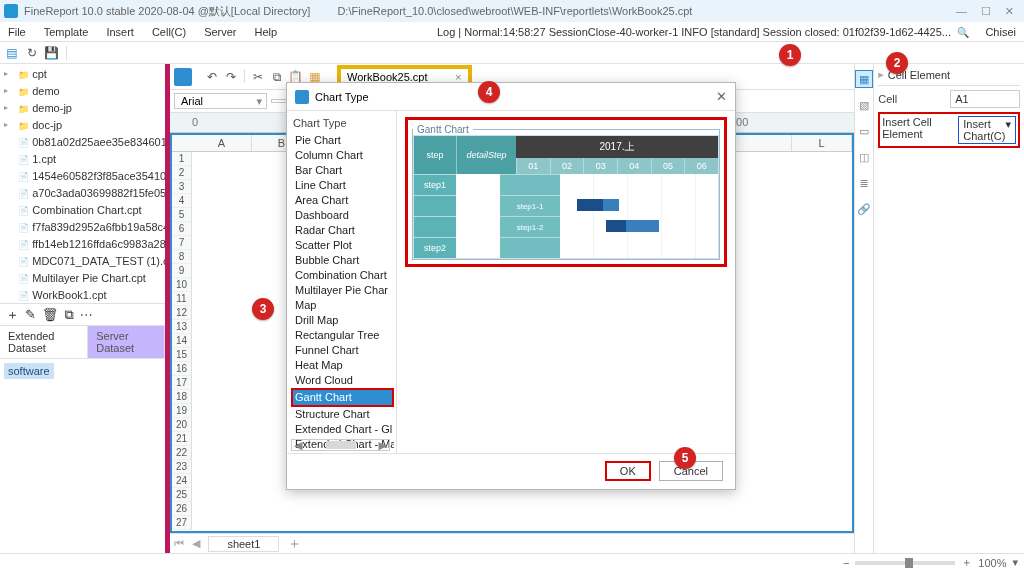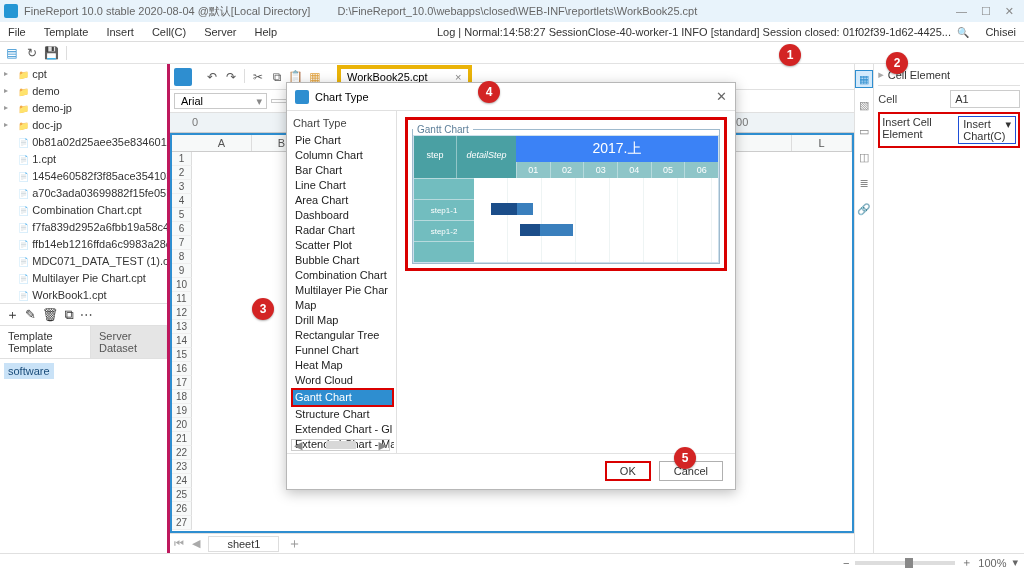--- a/index.html
+++ b/index.html
@@ -16,32 +16,32 @@
 .search-icon::before { content:"🔍"; font-size:10px; color:#555;}
 
 .toolbar { height: 22px; display: flex; align-items: center; padding: 0 4px; gap: 4px; border-bottom: 1px solid #e2e2e2; }
 .tool-ico { width:16px; height:16px; display:inline-flex; align-items:center; justify-content:center; color:#555; font-size:12px;}
 .tool-ico.blue { color:#2e8ed0; }
 .tool-ico.orange { color:#e2a13a; }
 .sep { width:1px; height:14px; background:#ddd; margin:0 2px;}
 
 .main-body { display:flex; height: calc(571px - 22px - 20px - 22px - 18px); }
 
-.left-pane { width: 170px; border-right:3px solid #be185d; display:flex; flex-direction:column; }
+.left-pane { width: 170px; border-right:5px solid #be185d; display:flex; flex-direction:column; }
 .tree { flex:0 0 auto; overflow:hidden; border-bottom:1px solid #e0e0e0; height:240px; padding:2px 0;}
 .tree-item { padding:1px 4px 1px 18px; white-space:nowrap; overflow:hidden; text-overflow:clip; color:#333; position:relative; line-height:14px;}
 .tree-item.folder::before { content:"▸"; position:absolute; left:4px; top:1px; color:#999; font-size:8px;}
 .tree-item.folder .fi { color:#2e8ed0;}
 .tree-item.file .fi { color:#2e8ed0;}
 .fi { font-size:9px; margin-right:3px;}
 
 .ds-tools { height:22px; border-bottom:1px solid #e0e0e0; display:flex; align-items:center; gap:6px; padding:0 6px;}
 .ds-tools .ico { font-size:13px; color:#333;}
 .ds-tabs { display:flex; border-bottom:1px solid #e0e0e0;}
-.ds-tab { padding:4px 8px; background:#e5e5e5; border-right:1px solid #e0e0e0; color:#555;}
+.ds-tab { padding:4px 8px; background:#c4b5fd; border-right:1px solid #e0e0e0; color:#555;}
 .ds-tab.active { background:#fff; color:#333;}
 .ds-body { padding:4px;}
 .ds-item { background:#c9e2f7; padding:2px 4px; display:inline-block; color:#1a4c7a;}
 
 .center-pane { flex:1; display:flex; flex-direction:column; position:relative; }
 .tab-row { display:flex; align-items:center; gap:6px; height:26px; border-bottom:1px solid #e0e0e0; padding:0 4px;}
 .view-ico { width:18px; height:18px; background:#2e8ed0; border-radius:2px;}
 .tab-row .toolbar2 { display:flex; gap:3px; margin-left:6px;}
 .doc-tab { display:flex; align-items:center; gap:4px; border:4px solid #eab308; padding:2px 40px 2px 6px; position:relative; margin-left:8px;}
 .doc-tab .close { position:absolute; right:6px; color:#888;}
@@ -94,27 +94,27 @@
 .ct-list .scroll .thumb{ width:30px; height:8px; background:#d8d8d8;}
 .preview{ flex:1; padding:6px 8px;}
 .prev-card{ border:3px solid #d90000; padding:4px;}
 .prev-inner{ border:1px solid #9fbacd; }
 .prev-inner legend{ color:#5d7f99; font-size:10px; padding:0 4px;}
 .gantt { border:1px solid #cde0ec;}
 .g-head{ display:flex;}
 .g-head .gh1{ width:42px; background:#4aa0a3; color:#fff; text-align:center; padding:14px 0; font-size:9px;}
 .g-head .gh2{ width:60px; background:#4aa0a3; color:#fff; text-align:center; padding:14px 0; font-size:9px; border-left:1px solid rgba(255,255,255,.4);font-style:italic;}
 .g-head .gh3{ flex:1; display:flex; flex-direction:column;}
-.g-head .yr{ background:#3b82f6; color:#fff; text-align:center; padding:4px 0; font-size:14px;}
+.g-head .yr{ background:#404040; color:#fff; text-align:center; padding:4px 0; font-size:10px;}
 .g-head .mn{ display:flex; background:#8ec5c8;}
 .g-head .mn span{ flex:1; text-align:center; color:#fff; font-size:9px; padding:3px 0; border-left:1px solid #b7dadd;}
 .g-body{ display:flex;}
 .g-body .stepcol{ width:42px; background:#5cb3b6; display:flex; flex-direction:column;}
 .g-body .stepcol .sc{ flex:1; color:#fff; font-size:9px; display:flex; align-items:center; justify-content:center; border-top:1px solid #b7dadd;}
-.g-body .detcol{ width:60px; background:#72bdbf; display:flex; flex-direction:column;}
+.g-body .detcol{ width:60px; background:#72bdbf; display:flex; flex-direction:column;margin-left:44px;}
 .g-body .detcol .dc{ flex:1; color:#fff; font-size:8px; display:flex; align-items:center; justify-content:center; border-top:1px solid #b7dadd;}
 .g-body .plot{ flex:1; position:relative; height:84px; background:repeating-linear-gradient(to right, #fff, #fff 33px, #eef4f4 33px, #eef4f4 34px), repeating-linear-gradient(#fff, #fff 20px, #f1f6f6 20px, #f1f6f6 21px);}
 .g-bar{ position:absolute; height:12px;}
 .g-bar.b1{ background:#1b4d89;} .g-bar.b2{ background:#3a7fbd;}
 
 .dlg-foot{ height:34px; display:flex; align-items:center; justify-content:flex-end; gap:8px; padding:0 12px; border-top:1px solid #e2e2e2;}
 .btn{ border:1px solid #b0b0b0; padding:3px 14px; background:#fff; color:#333;}
 .btn.ok{ border:2px solid #d90000; padding:2px 13px;}
 
 
@@ -122,21 +122,21 @@
 .c1{ left:779px; top:44px;} .c2{ left:886px; top:52px;} .c3{ left:252px; top:298px;}
 .c4{ left:478px; top:81px;} .c5{ left:674px; top:447px;}
 </style>
 </head>
 <body>
 
 <div class="titlebar">
   <span class="logo"></span>
   <span>FineReport 10.0 stable 2020-08-04 @默认[Local Directory]</span>
   <span style="margin:0 12px;">&nbsp;</span>
-  <span>D:\FineReport_10.0\webapps\closed\WEB-INF\reportlets\WorkBook25.cpt</span>
+  <span>D:\FineReport_10.0\closed\webroot\WEB-INF\reportlets\WorkBook25.cpt</span>
   <div class="window-controls">
     <span>—</span>
     <span>☐</span>
     <span>✕</span>
   </div>
 </div>
 
 <div class="menubar">
   <span>File</span>
   <span>Template</span>
@@ -178,21 +178,21 @@
         <div class="tree-item file"><span class="fi">📄</span>WorkBook1.cpt</div>
       </div>
     <div class="ds-tools">
       <span class="ico">＋</span>
       <span class="ico">✎</span>
       <span class="ico">🗑</span>
       <span class="ico">⧉</span>
       <span class="ico">⋯</span>
     </div>
     <div class="ds-tabs">
-      <div class="ds-tab active">Template Template</div>
+      <div class="ds-tab active">Extended Dataset</div>
       <div class="ds-tab">Server Dataset</div>
     </div>
     <div class="ds-body">
       <span class="ds-item">software</span>
     </div>
   </div>
 
   <div class="center-pane">
     <div class="tab-row">
       <span class="view-ico"></span>
@@ -415,20 +415,26 @@
                     <span>01</span>
                     <span>02</span>
                     <span>03</span>
                     <span>04</span>
                     <span>05</span>
                     <span>06</span>
                   </div>
                 </div>
               </div>
               <div class="g-body">
+                <div class="stepcol">
+                  <div class="sc">step1</div>
+                  <div class="sc"></div>
+                  <div class="sc"></div>
+                  <div class="sc">step2</div>
+                </div>
                 <div class="detcol">
                   <div class="dc"></div>
                   <div class="dc">step1-1</div>
                   <div class="dc">step1-2</div>
                   <div class="dc"></div>
                 </div>
                 <div class="plot">
                   <div class="g-bar b1" style="left:16.5px;top:25px;width:26.399999999999995px"></div>
                   <div class="g-bar b2" style="left:42.89999999999999px;top:25px;width:16.5px"></div>
                   <div class="g-bar b1" style="left:46.199999999999996px;top:46px;width:19.800000000000004px"></div>

